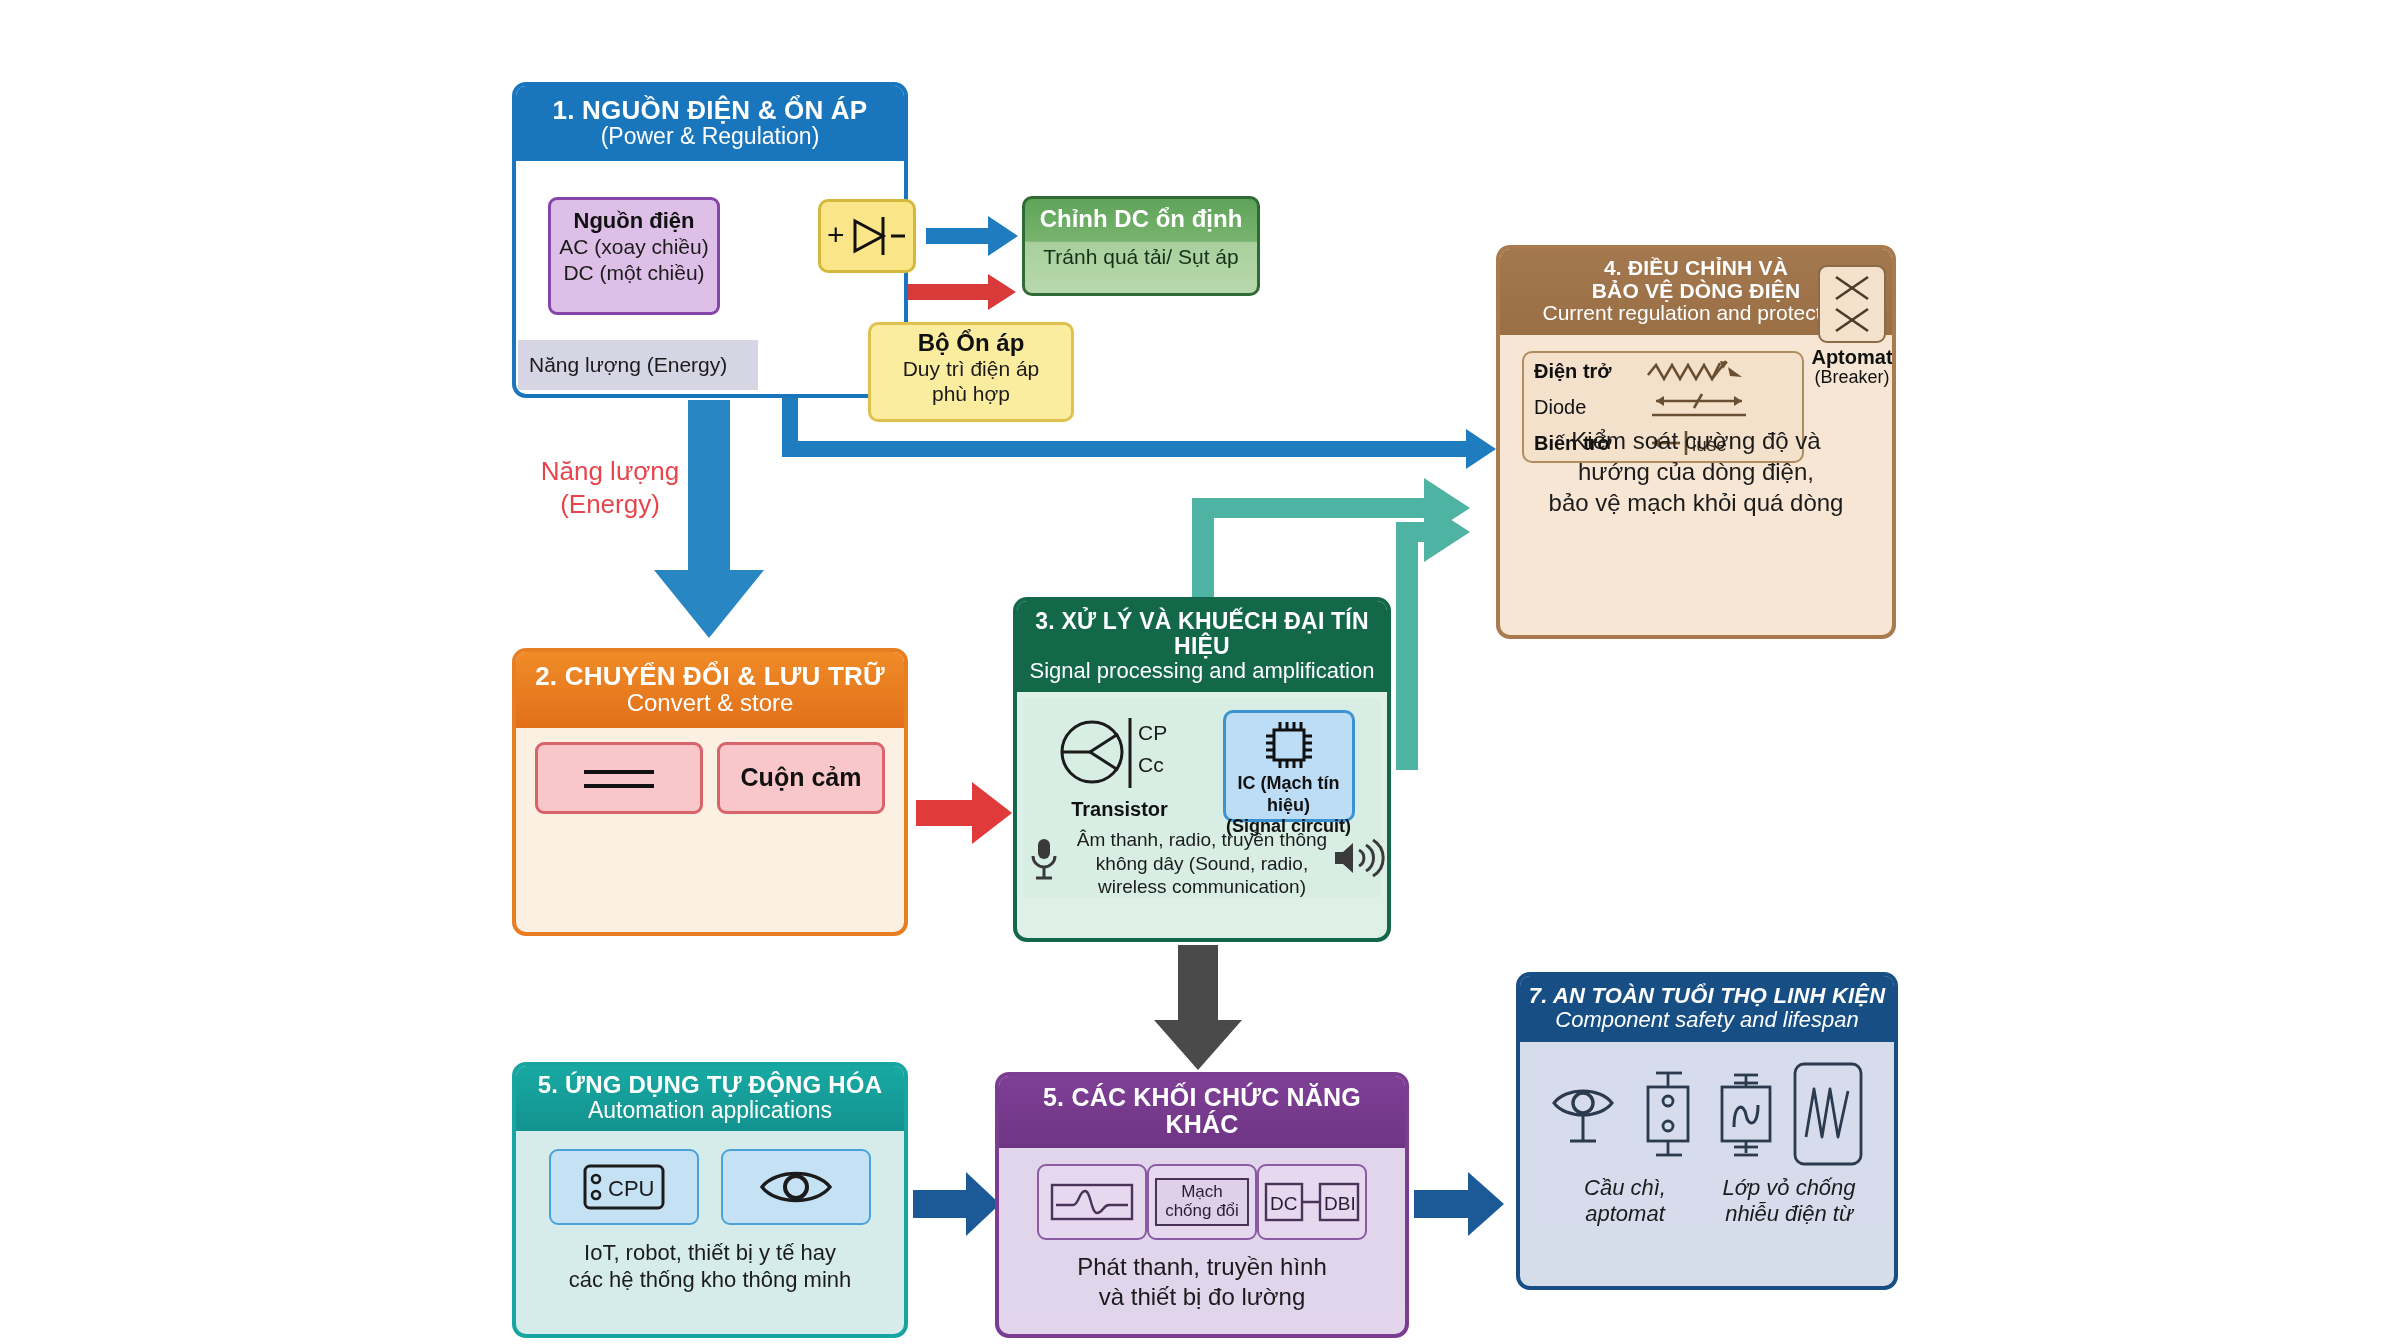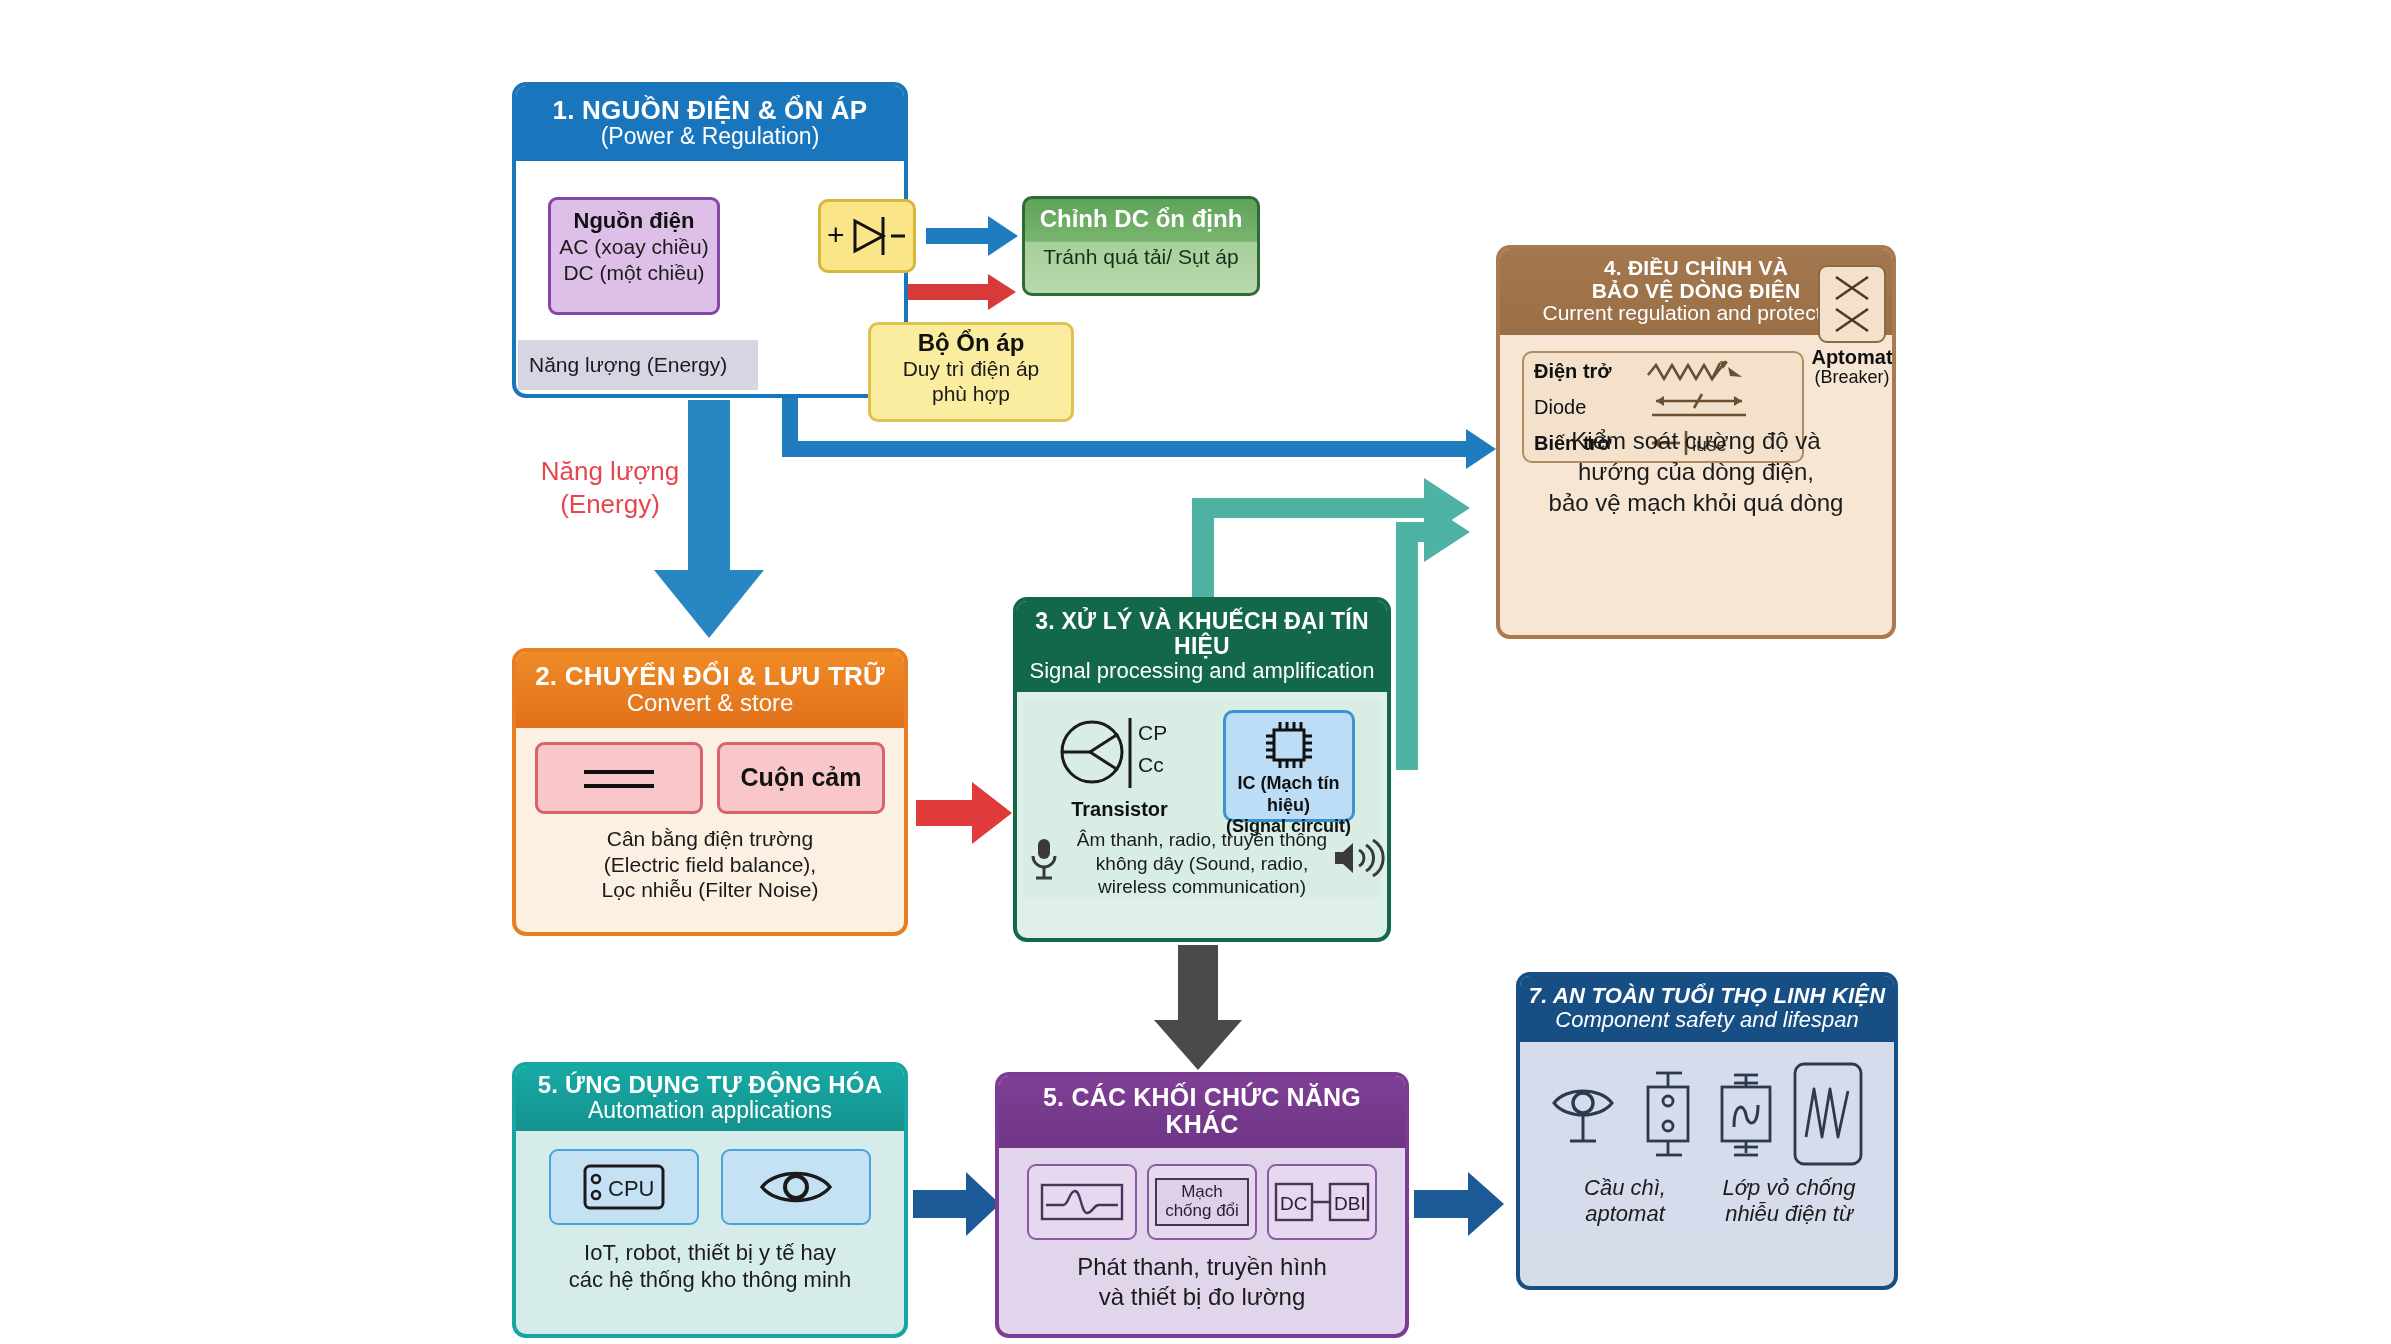--- a/index.html
+++ b/index.html
@@ -119,21 +119,21 @@
             border-radius:9px; display:flex; align-items:center; justify-content:center; }
   #sec5 .footnote { text-align:center; font-size:22px; color:#1b1b1b;
                     line-height:1.25; padding-top:14px; }
 
   
   #sec6 { left: 995px; top: 1072px; width: 414px; height: 266px;
           border:4px solid #7b3d92; background:#e3d6ec; }
   #sec6 .panel-head { background: linear-gradient(180deg,#7e3f95,#6f3585); padding:8px 6px 10px; }
   #sec6 .t1 { font-size: 25px; }
   #sec6 .inner { background:#e1d5eb; margin:4px; border-radius:6px; padding-top:12px; }
-  .s6row { display:flex; gap:10px; justify-content:center; }
+  .s6row { display:flex; justify-content:center; }
   .s6card { width:110px; height:76px; background:#e5d8ef; border:2px solid #8a5ba3;
             border-radius:9px; display:flex; align-items:center; justify-content:center; }
   #sec6 .footnote { text-align:center; font-size:24px; color:#1b1b1b;
                     line-height:1.25; padding-top:12px; }
 
   
   #sec7 { left: 1516px; top: 972px; width: 382px; height: 318px;
           border:4px solid #174f85; background:#d5dcea;font-style:italic; }
   #sec7 .panel-head { background:#174f85; padding:8px 6px 10px; }
   #sec7 .t1 { font-size: 22px; }
@@ -271,25 +271,20 @@
       <div class="cap-row">
         <div class="capbox">
           <svg width="78" height="36" viewBox="0 0 78 36">
             <line x1="4" y1="12" x2="74" y2="12" stroke="#111" stroke-width="4"></line>
             <line x1="4" y1="26" x2="74" y2="26" stroke="#111" stroke-width="4"></line>
           </svg>
         </div>
         <div class="capbox">
           <span class="lbl">Cuộn cảm</span>
         </div>
-      </div>
-      <div class="footnote">
-        <div>Cân bằng điện trường</div>
-        <div>(Electric field balance),</div>
-        <div>Lọc nhiễu (Filter Noise)</div>
       </div>
     </div>
   </div>
 
   <div id="sec3" class="panel">
     <div class="panel-head">
       <span class="t1">3. XỬ LÝ VÀ KHUẾCH ĐẠI TÍN HIỆU</span>
       <span class="t2">Signal processing and amplification</span>
     </div>
     <div class="inner">

